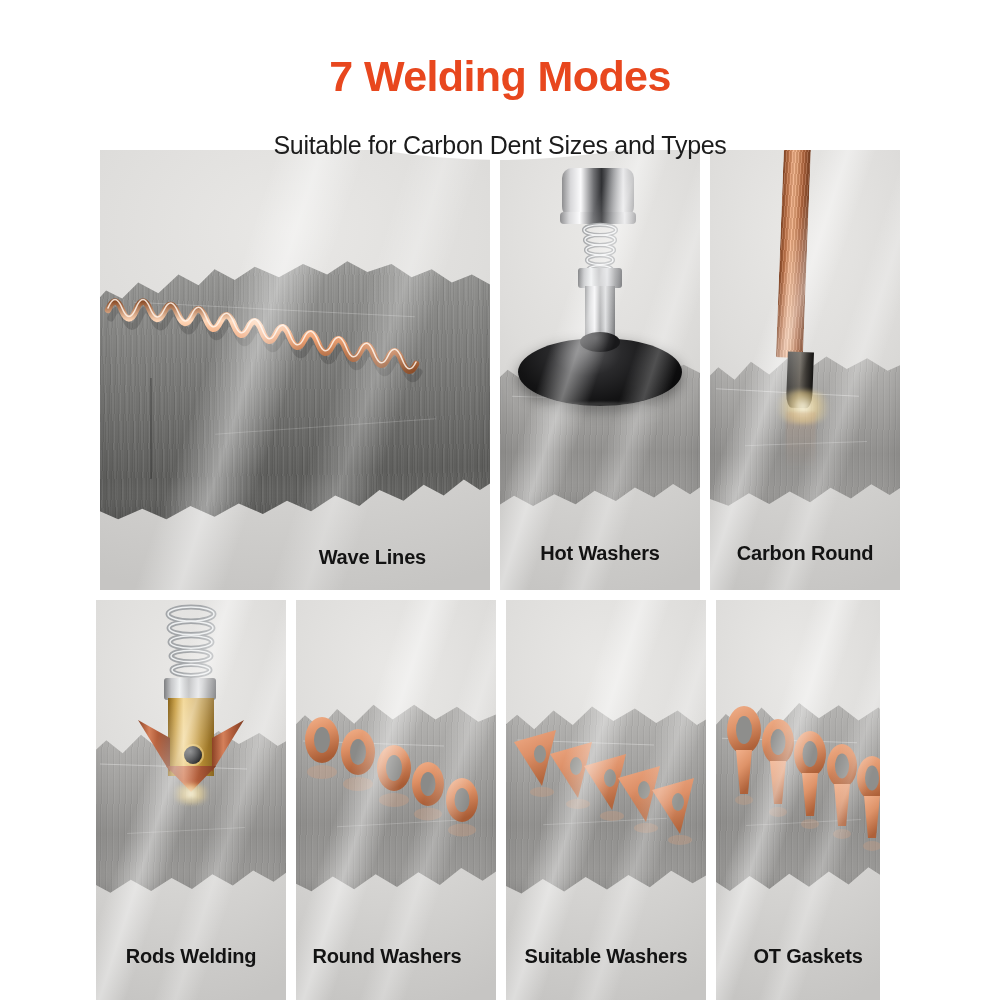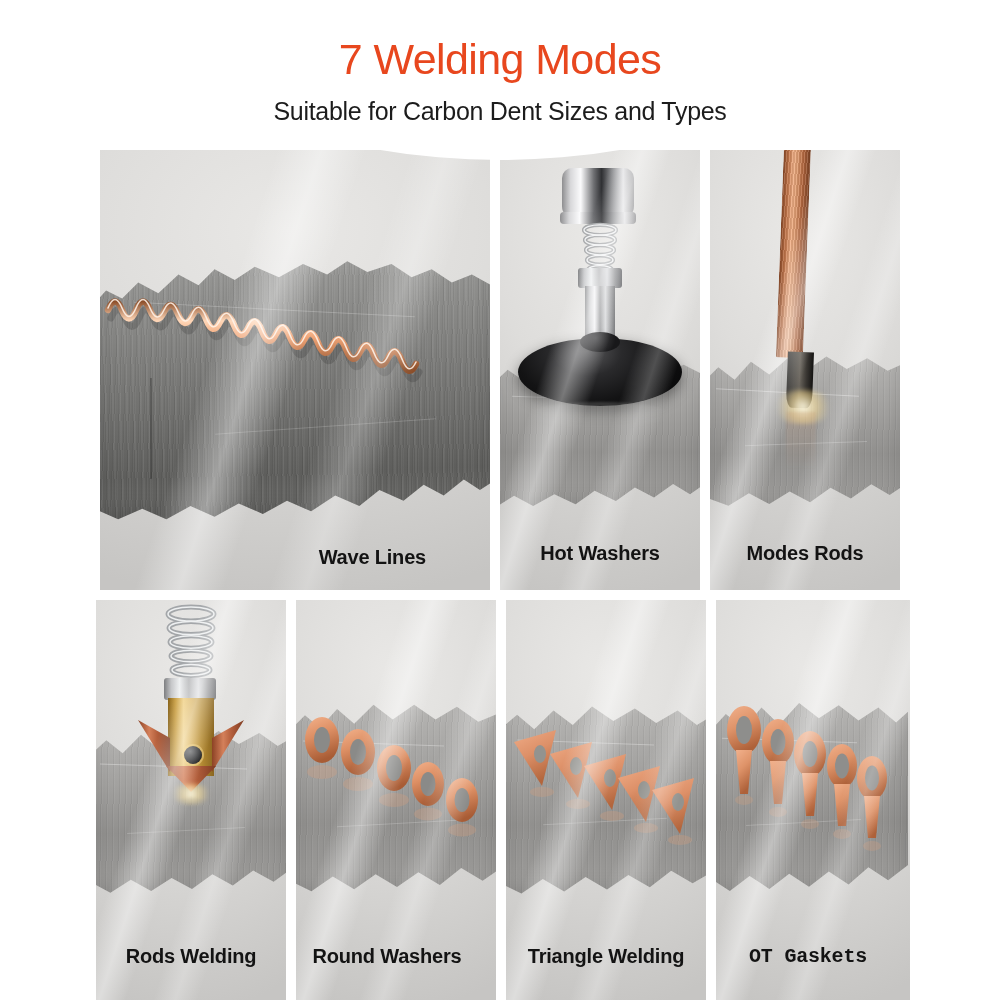--- a/index.html
+++ b/index.html
@@ -13,22 +13,22 @@
 
   
   #page{position:absolute;inset:0;background:#ffffff;overflow:hidden;}
 
   
   #header{
     position:absolute;left:0;top:0;width:1000px;height:150px;
     z-index:6;text-align:center;background:transparent;
   }
   #title{
-    margin:0;padding-top:38px;
-    font-size:43px;font-weight:normal;letter-spacing:-0.6px;
+    margin:17px;padding-top:38px;
+    font-size:43px;font-weight:bold;letter-spacing:-0.6px;
     color:#E8471E;line-height:1.02;
     font-family:"Liberation Sans", sans-serif;
   }
   #subtitle{
     margin:0;padding-top:16px;
     font-size:25px;font-weight:normal;letter-spacing:-0.3px;
     color:#1c1c1c;line-height:1.1;
   }
 
   
@@ -234,21 +234,21 @@
         <div style="position:absolute;left:20%;top:56%;width:60%;height:1px;background:rgba(255,255,255,.22);transform:rotate(-2deg);"></div>
       </div>
 
       <div class="copper-rod" style="left:74px;top:-4px;width:27px;height:212px;transform:rotate(2.2deg);transform-origin:50% 0;"></div>
       <div class="carbon-tip" style="left:78px;top:202px;width:26px;height:56px;transform:rotate(2.2deg);transform-origin:50% 0;"></div>
       <div class="glow" style="left:60px;top:240px;width:66px;height:34px;"></div>
       <div class="reflection" style="left:76px;top:262px;width:30px;height:58px;opacity:.42;
                   background:linear-gradient(180deg,rgba(196,140,100,.45),rgba(200,198,196,0));"></div>
 
       <div class="streaks"></div>
-      <div class="label" style="left:0;top:392px;width:190px;">Modes Rods</div>
+      <div class="label" style="left:0;top:392px;width:190px;">Carbon Round</div>
     </div>
 
     <div class="panel" style="left:96px;top:600px;width:190px;height:400px;">
       <div class="bg"></div>
 
       <div style="position:absolute;left:-6px;top:118px;width:204px;height:186px;
                   -webkit-clip-path:polygon(0% 20%,8% 12%,16% 19%,25% 9%,34% 17%,43% 8%,53% 15%,63% 7%,73% 14%,83% 8%,92% 15%,100% 10%,100% 80%,90% 88%,80% 82%,70% 90%,60% 84%,50% 92%,40% 86%,30% 93%,20% 87%,10% 94%,0% 88%);
                   clip-path:polygon(0% 20%,8% 12%,16% 19%,25% 9%,34% 17%,43% 8%,53% 15%,63% 7%,73% 14%,83% 8%,92% 15%,100% 10%,100% 80%,90% 88%,80% 82%,70% 90%,60% 84%,50% 92%,40% 86%,30% 93%,20% 87%,10% 94%,0% 88%);">
         <div class="plate light" style="position:absolute;inset:0;"></div>
         <div style="position:absolute;left:5%;top:26%;width:72%;height:1px;background:rgba(255,255,255,.32);transform:rotate(2deg);"></div>
@@ -389,24 +389,24 @@
             <ellipse cx="36" cy="192" rx="12" ry="5"></ellipse>
             <ellipse cx="72" cy="204" rx="12" ry="5"></ellipse>
             <ellipse cx="106" cy="216" rx="12" ry="5"></ellipse>
             <ellipse cx="140" cy="228" rx="12" ry="5"></ellipse>
             <ellipse cx="174" cy="240" rx="12" ry="5"></ellipse>
           </g>
         </g>
       </svg>
 
       <div class="streaks"></div>
-      <div class="label" style="left:0;top:345px;width:200px;">Triangle Welding</div>
-    </div>
-
-    <div class="panel" style="left:716px;top:600px;width:194px;height:400px;font-family:Liberation Mono, monospace;">
+      <div class="label" style="left:0;top:345px;width:200px;">Suitable Washers</div>
+    </div>
+
+    <div class="panel" style="left:716px;top:600px;width:164px;height:400px;">
       <div class="bg"></div>
 
       <div style="position:absolute;left:-6px;top:88px;width:198px;height:216px;
                   -webkit-clip-path:polygon(0% 20%,8% 12%,17% 19%,26% 9%,35% 17%,45% 7%,55% 14%,65% 8%,75% 15%,85% 9%,94% 16%,100% 11%,100% 82%,90% 89%,80% 83%,70% 91%,60% 85%,50% 92%,40% 86%,30% 93%,20% 87%,10% 94%,0% 88%);
                   clip-path:polygon(0% 20%,8% 12%,17% 19%,26% 9%,35% 17%,45% 7%,55% 14%,65% 8%,75% 15%,85% 9%,94% 16%,100% 11%,100% 82%,90% 89%,80% 83%,70% 91%,60% 85%,50% 92%,40% 86%,30% 93%,20% 87%,10% 94%,0% 88%);">
         <div class="plate light" style="position:absolute;inset:0;"></div>
         <div style="position:absolute;left:6%;top:24%;width:68%;height:1px;background:rgba(255,255,255,.3);transform:rotate(2deg);"></div>
         <div style="position:absolute;left:18%;top:62%;width:58%;height:1px;background:rgba(255,255,255,.2);transform:rotate(-3deg);"></div>
       </div>
 

